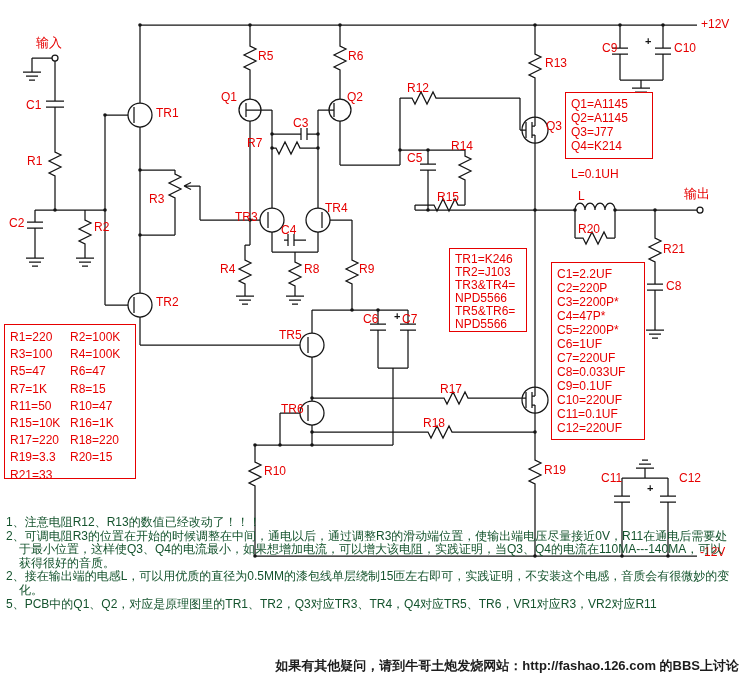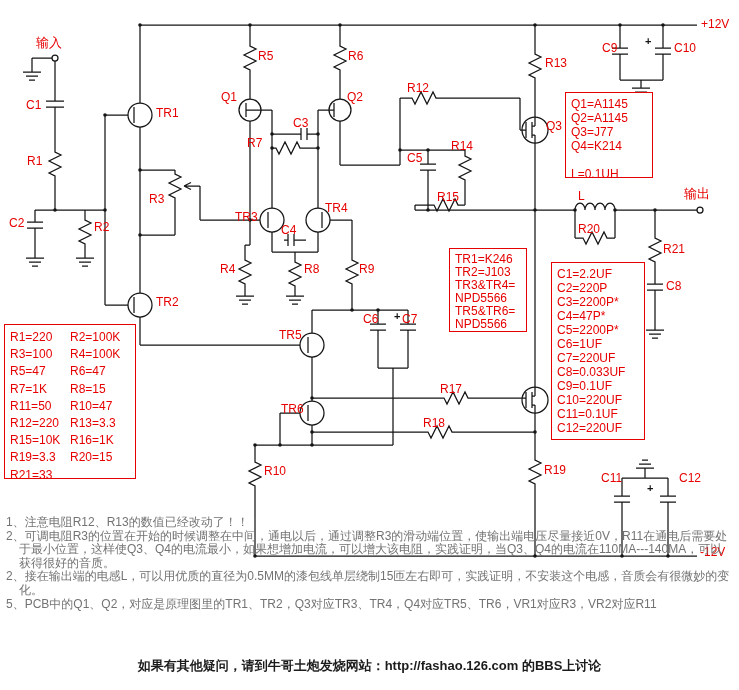--- a/index.html
+++ b/index.html
@@ -10,22 +10,22 @@
       font-family:"Liberation Sans",sans-serif}
   .cn{font-size:13px;font-weight:normal}
   .plus{position:absolute;color:#141414;font-size:11px;font-weight:bold;line-height:1}
   .rbox{position:absolute;border:1px solid #e60000;background:#ffffff;color:#e60000;
         padding:4px 5px;box-sizing:border-box}
   .rbox .ln{font-size:12px;line-height:14px;min-height:14px;white-space:nowrap}
   #box-tr .ln{line-height:13px;min-height:13px}
   .rrow{display:flex;height:17.2px;line-height:17.2px;font-size:12px}
   .rrow span{width:60px;white-space:nowrap}
   #notes{position:absolute;left:6px;top:516px;width:728px}
-  .note{color:#737373;font-size:12px;line-height:13.6px;padding-left:13px;text-indent:-13px}
-  #footer{position:absolute;left:0;top:657px;width:739px;text-align:center;color:#1c1c1c;
+  .note{color:#14532d;font-size:12px;line-height:13.6px;padding-left:13px;text-indent:-13px}
+  #footer{position:absolute;left:0;top:657px;width:739px;text-align:right;color:#1c1c1c;
           font-size:13px;font-weight:bold}
 </style>
 </head>
 <body>
 
 <div id="shot">
 
   <svg id="circuit" width="739" height="690" viewBox="0 0 739 690">
     <g stroke="#151515" stroke-width="1.25" fill="none">
       <path d="M140 25 H697"></path>
@@ -209,21 +209,21 @@
   <span class="lb" style="left:544px;top:464px">R19</span>
   <span class="lb" style="left:602px;top:42px">C9</span>
   <span class="lb" style="left:674px;top:42px">C10</span>
   <span class="lb" style="left:601px;top:472px">C11</span>
   <span class="lb" style="left:679px;top:472px">C12</span>
 
   <span class="plus" style="left:645px;top:36px">+</span>
   <span class="plus" style="left:394px;top:311px">+</span>
   <span class="plus" style="left:647px;top:483px">+</span>
 
-  <div class="rbox" id="box-q" style="left:565px;top:92px;width:88px;height:86px">
+  <div class="rbox" id="box-q" style="left:565px;top:92px;width:88px;height:67px">
     <div class="ln">Q1=A1145</div>
     <div class="ln">Q2=A1145</div>
     <div class="ln">Q3=J77</div>
     <div class="ln">Q4=K214</div>
     <div class="ln"></div>
     <div class="ln">L=0.1UH</div>
   </div>
 
   <div class="rbox" id="box-tr" style="left:449px;top:248px;width:78px;height:84px">
     <div class="ln">TR1=K246</div>
@@ -264,26 +264,26 @@
       </div>
     <div class="rrow">
         <span>R7=1K</span>
         <span>R8=15</span>
       </div>
     <div class="rrow">
         <span>R11=50</span>
         <span>R10=47</span>
       </div>
     <div class="rrow">
-        <span>R12=220</span>
-        <span>R13=3.3</span>
-      </div>
-    <div class="rrow">
         <span>R15=10K</span>
         <span>R16=1K</span>
+      </div>
+    <div class="rrow">
+        <span>R17=220</span>
+        <span>R18=220</span>
       </div>
     <div class="rrow">
         <span>R19=3.3</span>
         <span>R20=15</span>
       </div>
     <div class="rrow">
         <span>R21=33</span>
         <span></span>
       </div>
   </div>

